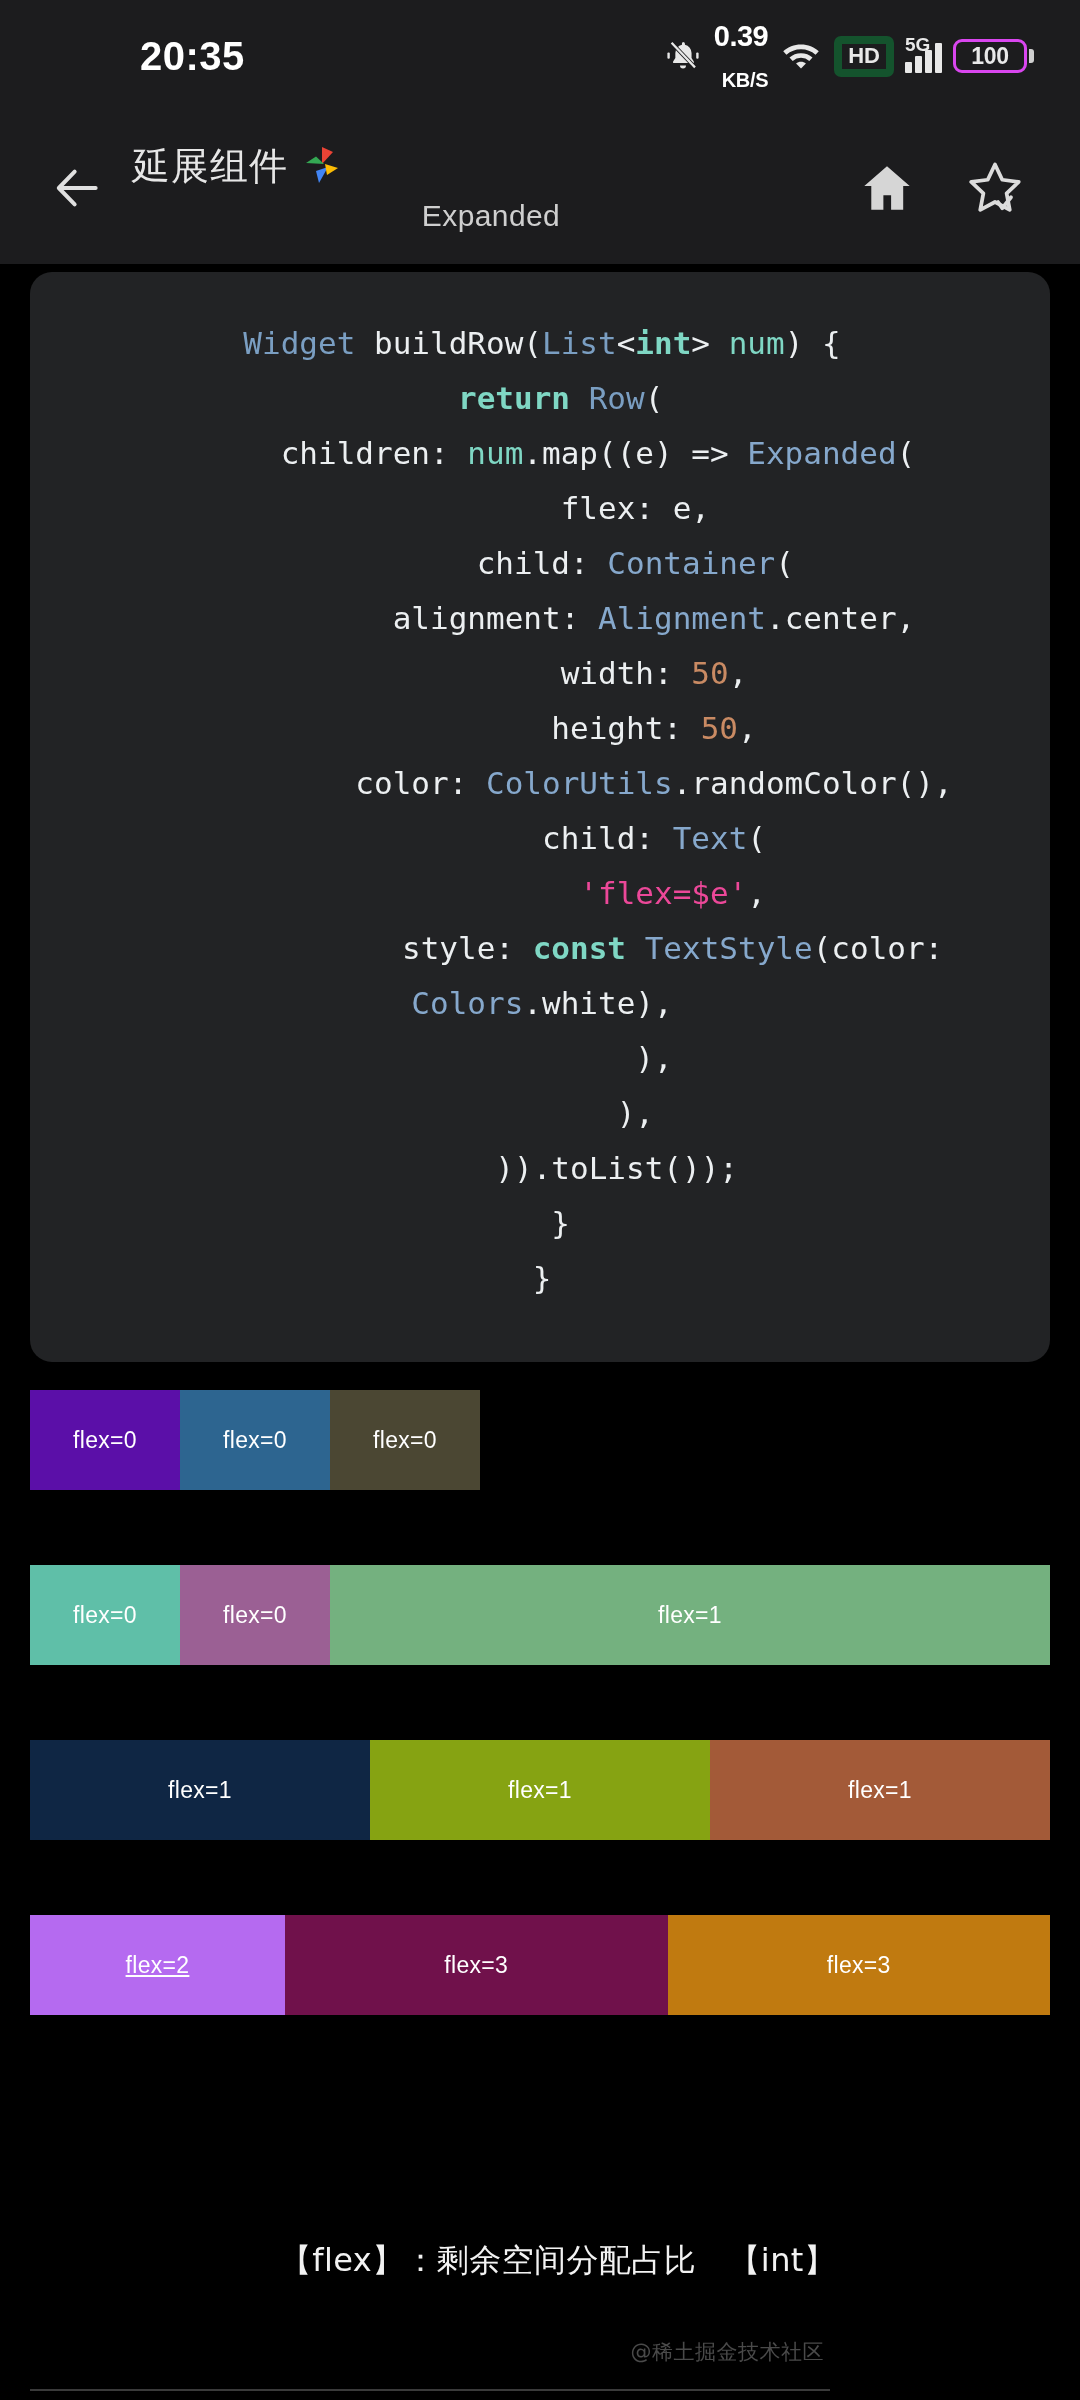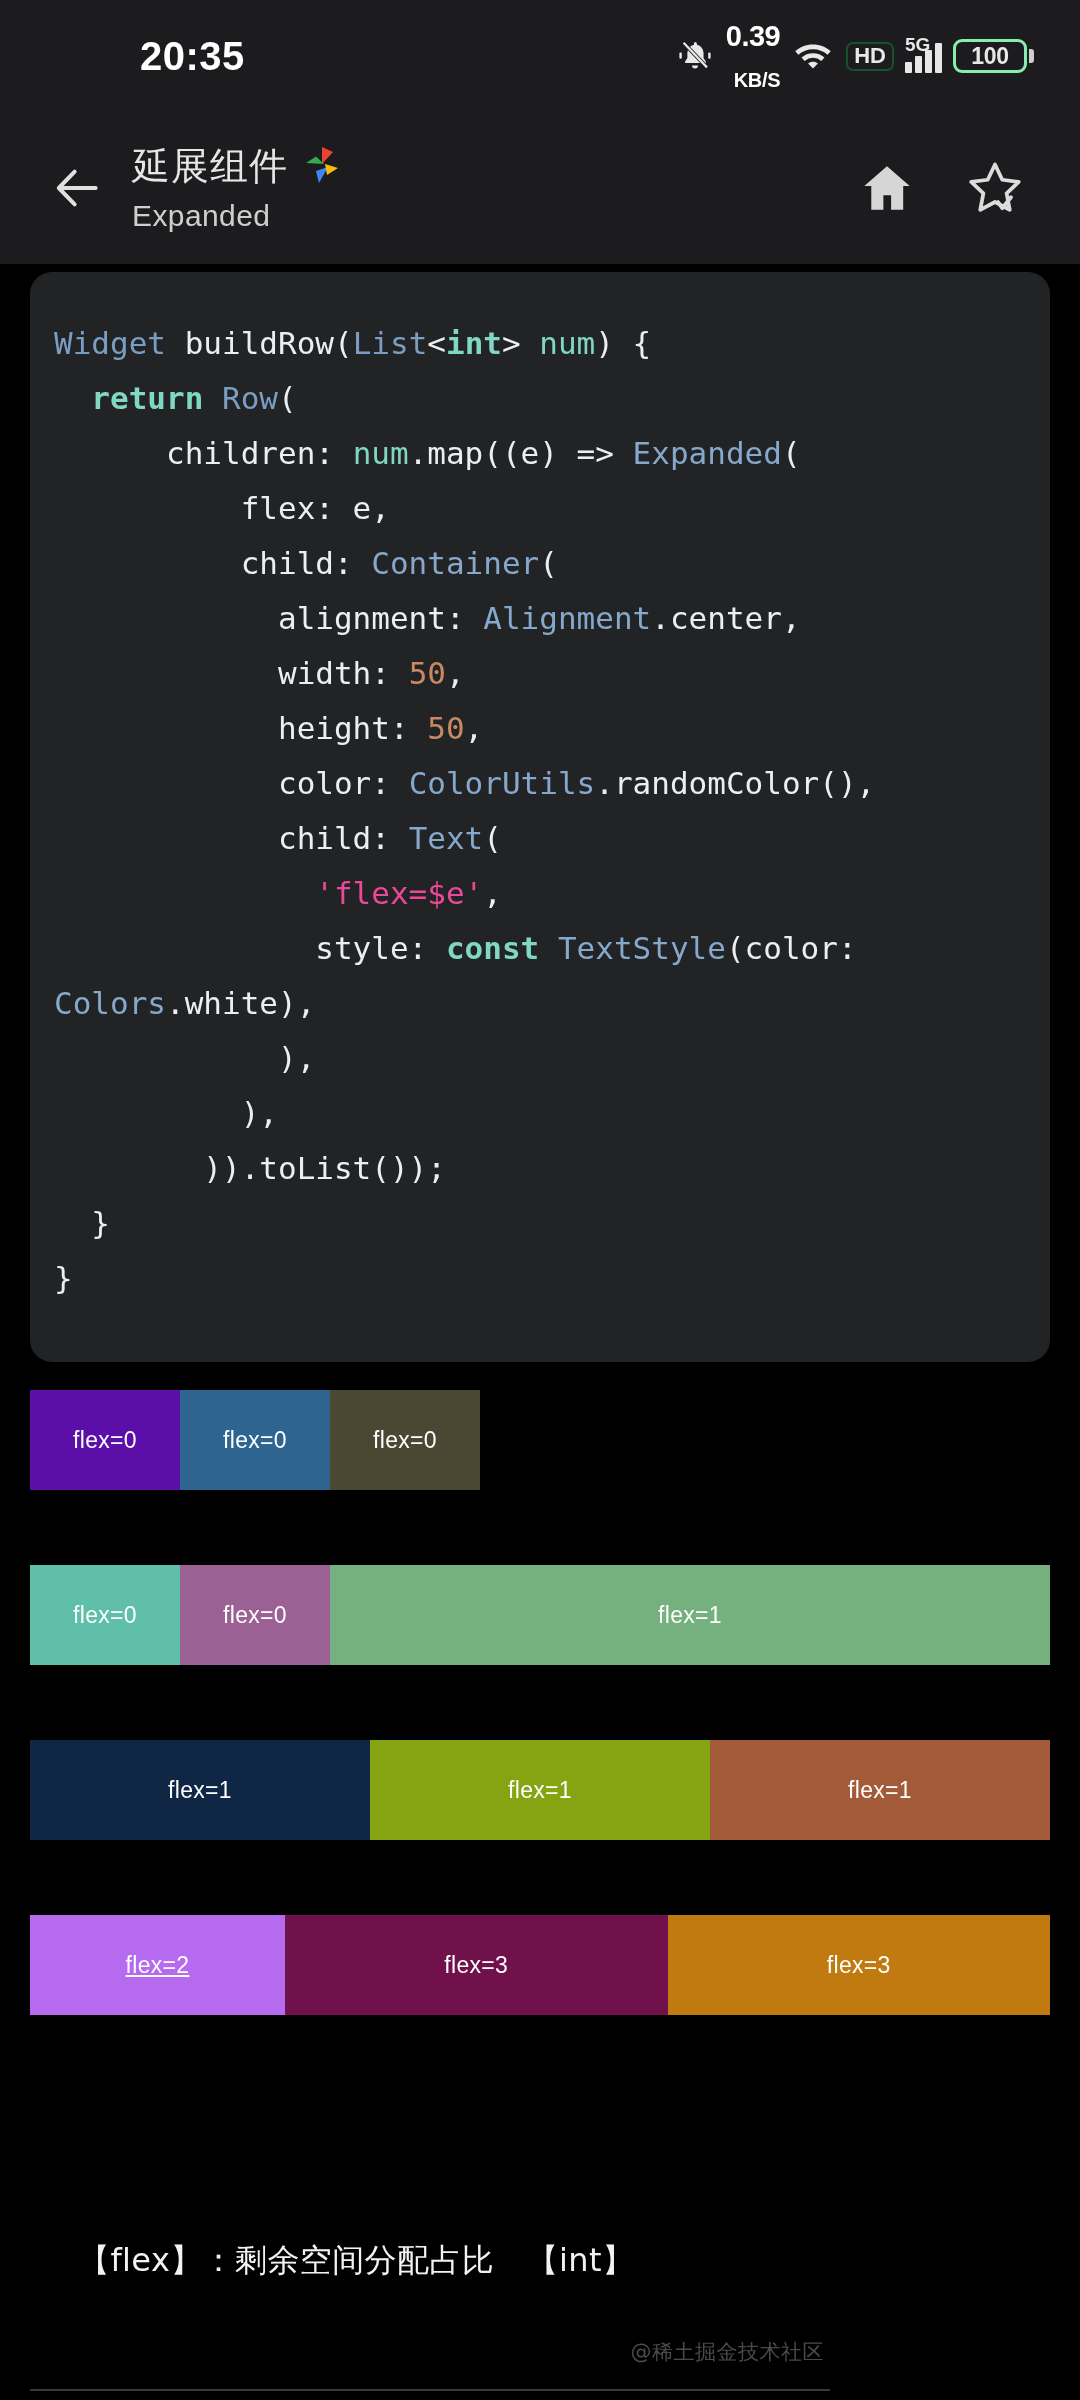--- a/index.html
+++ b/index.html
@@ -2,47 +2,47 @@
 <html><head>
 <meta charset="utf-8">
 <style>
   * { margin:0; padding:0; box-sizing:border-box; }
   html,body {
     width:1080px; height:2400px;
     background:#000000;
     font-family:"Liberation Sans", sans-serif;
     overflow:hidden;
   }
-  #screen { position:relative; width:860px; height:2400px; background:#000; }
+  #screen { position:relative; width:860px; height:2400px; background:#000;text-align:center; }
 
   
   .statusbar{
     position:absolute; left:0; top:0; width:1080px; height:112px;
     background:#1c1c1e;
     display:flex; align-items:center; justify-content:space-between;
     padding:0 46px 0 140px;
   }
   .clock{ color:#fff; font-size:40px; font-weight:bold; letter-spacing:.5px; }
   .sb-right{ display:flex; align-items:center; gap:11px; }
   .sb-ic{ display:flex; align-items:center; }
   .netspeed{ display:flex; flex-direction:column; align-items:flex-end; line-height:1; color:#fff; }
   .netspeed .n{ font-size:29px; font-weight:bold; letter-spacing:-.5px; }
   .netspeed .u{ font-size:20px; font-weight:bold; letter-spacing:-.3px; margin-top:19px; }
   .hdbox{
-    border:2px solid #14532d; border-radius:7px; color:#e8e8e8;
+    border:8px solid #14532d; border-radius:7px; color:#e8e8e8;
     font-size:22px; font-weight:bold; padding:1px 6px 2px; line-height:1;
   }
   .sig-wrap{ position:relative; display:flex; align-items:flex-end; gap:3px; height:34px;}
   .sig-wrap .g5{ position:absolute; top:-4px; left:0; font-size:19px; font-weight:bold; color:#e8e8e8; line-height:1;}
   .bar{ width:7px; background:#e8e8e8; border-radius:1px; }
   .batt{
     display:flex; align-items:center;
   }
   .batt-body{
-    border:3px solid #86efac; border-radius:9px; height:34px; min-width:74px;
+    border:3px solid #d946ef; border-radius:9px; height:34px; min-width:74px;
     display:flex; align-items:center; justify-content:center; padding:0 7px;
     color:#e8e8e8; font-size:23px; font-weight:bold; letter-spacing:-.3px;
   }
   .batt-tip{ width:5px; height:14px; background:#cfcfcf; border-radius:0 3px 3px 0; margin-left:2px; }
 
   
   .appbar{
     position:absolute; left:0; top:112px; width:1080px; height:152px;
     background:#1c1c1e; display:flex; align-items:center; padding:0 34px;
   }

